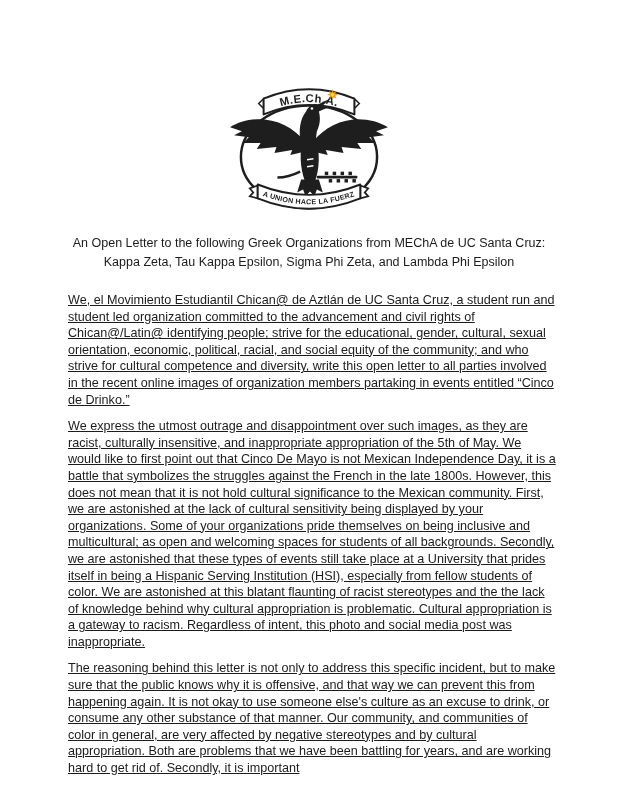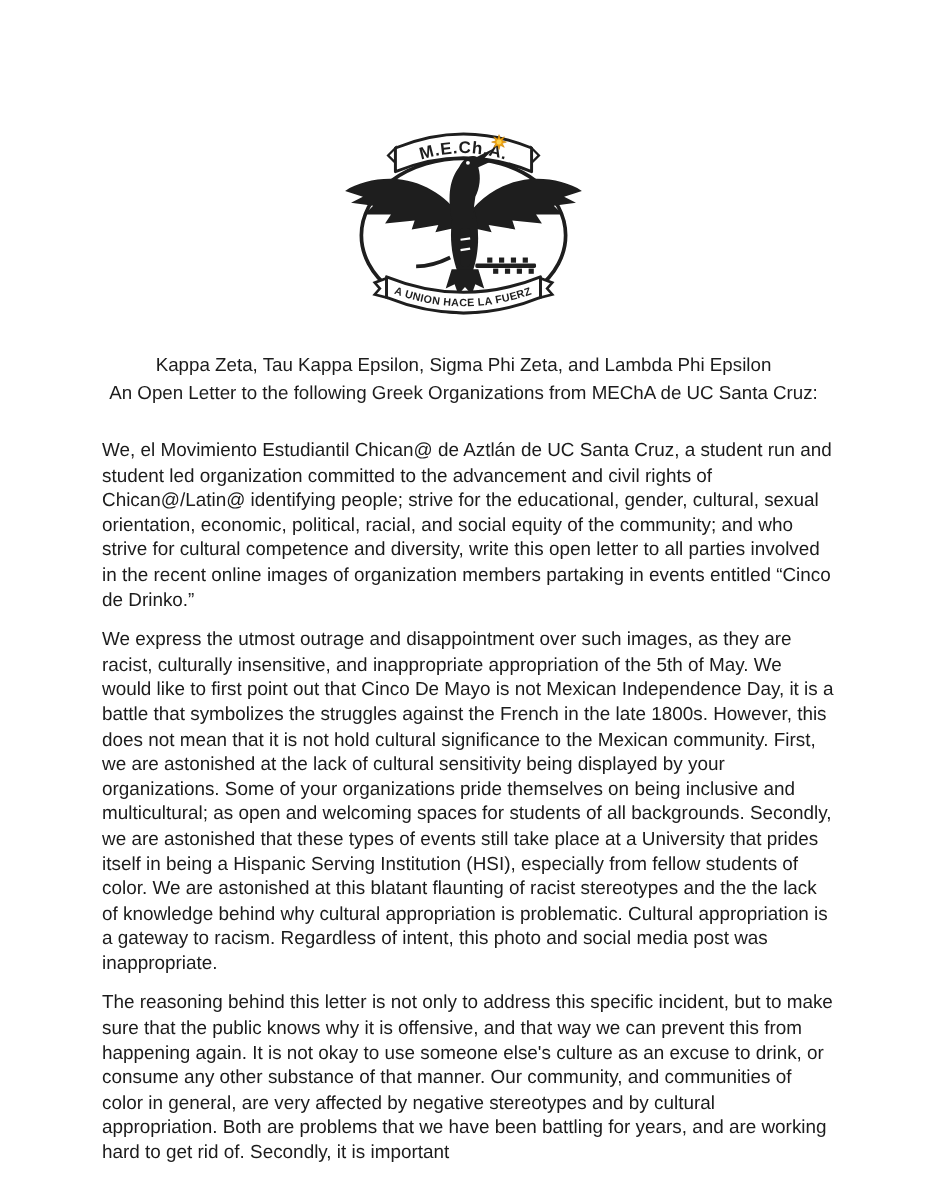--- a/index.html
+++ b/index.html
@@ -14,20 +14,21 @@
   .logo .paper { fill:#ffffff; stroke:#1e1e1e; }
   .banner-text { font-family:"Liberation Sans", sans-serif; font-weight:bold; fill:#1e1e1e; }
   .title-block {
     margin-top:12px; text-align:center;
     font-size:12.5px; line-height:19px; color:#1c1c1c;
   }
   .letter-body {
     width:489px; margin:20px 0 0 68px;
     font-size:12.6px; line-height:16.6px; color:#1c1c1c;
     text-align:left;
+    text-decoration:underline;
   }
   .letter-body p { margin:0 0 10px 0; }
 </style>
 </head>
 <body>
 
 <div class="page">
 
   <svg class="logo" viewBox="0 0 340 300" xmlns="http://www.w3.org/2000/svg" aria-hidden="true">
 
@@ -88,22 +89,22 @@
       <path class="paper" stroke-width="3.5" d="M 274 226 L 290 232 L 283 240 L 290 248 L 274 252 Z"></path>
       <path class="paper" stroke-width="4" stroke-linejoin="round" d="M 66 224 Q 170 266 274 224 L 274 252 Q 170 294 66 252 Z"></path>
       <path id="bottomArc" d="M 74 246 Q 170 282 266 246" fill="none"></path>
       <text class="banner-text" font-size="14.5" letter-spacing="0.5">
         <textPath href="#bottomArc" startOffset="50%" text-anchor="middle">LA UNION HACE LA FUERZA</textPath>
       </text>
     </g>
   </svg>
 
   <div class="title-block">
+    <div>An Open Letter to the following Greek Organizations from MEChA de UC Santa Cruz:</div>
     <div>Kappa Zeta, Tau Kappa Epsilon, Sigma Phi Zeta, and Lambda Phi Epsilon</div>
-    <div>An Open Letter to the following Greek Organizations from MEChA de UC Santa Cruz:</div>
   </div>
 
   <div class="letter-body">
     <p>We, el Movimiento Estudiantil Chican@ de Aztlán de UC Santa Cruz, a student run and student led organization committed to the advancement and civil rights of Chican@/Latin@ identifying people; strive for the educational, gender, cultural, sexual orientation, economic, political, racial, and social equity of the community; and who strive for cultural competence and diversity, write this open letter to all parties involved in the recent online images of organization members partaking in events entitled “Cinco de Drinko.”</p>
     <p>We express the utmost outrage and disappointment over such images, as they are racist, culturally insensitive, and inappropriate appropriation of the 5th of May. We would like to first point out that Cinco De Mayo is not Mexican Independence Day, it is a battle that symbolizes the struggles against the French in the late 1800s. However, this does not mean that it is not hold cultural significance to the Mexican community. First, we are astonished at the lack of cultural sensitivity being displayed by your organizations. Some of your organizations pride themselves on being inclusive and multicultural; as open and welcoming spaces for students of all backgrounds. Secondly, we are astonished that these types of events still take place at a University that prides itself in being a Hispanic Serving Institution (HSI),  especially from fellow students of color. We are astonished at this blatant flaunting of racist stereotypes and the the lack of knowledge behind why cultural appropriation is problematic. Cultural appropriation is a gateway to racism. Regardless of intent, this photo and social media post was inappropriate.</p>
     <p>The reasoning behind this letter is not only to address this specific incident, but to make sure that the public knows why it is offensive, and that way we can prevent this from happening again. It is not okay to use someone else's culture as an excuse to drink, or consume any other substance of that manner. Our community, and communities of color in general, are very affected  by negative stereotypes and by cultural appropriation. Both are problems that we have been battling for years, and are working hard to get rid of. Secondly, it is important</p>
   </div>
 
 </div>
 

